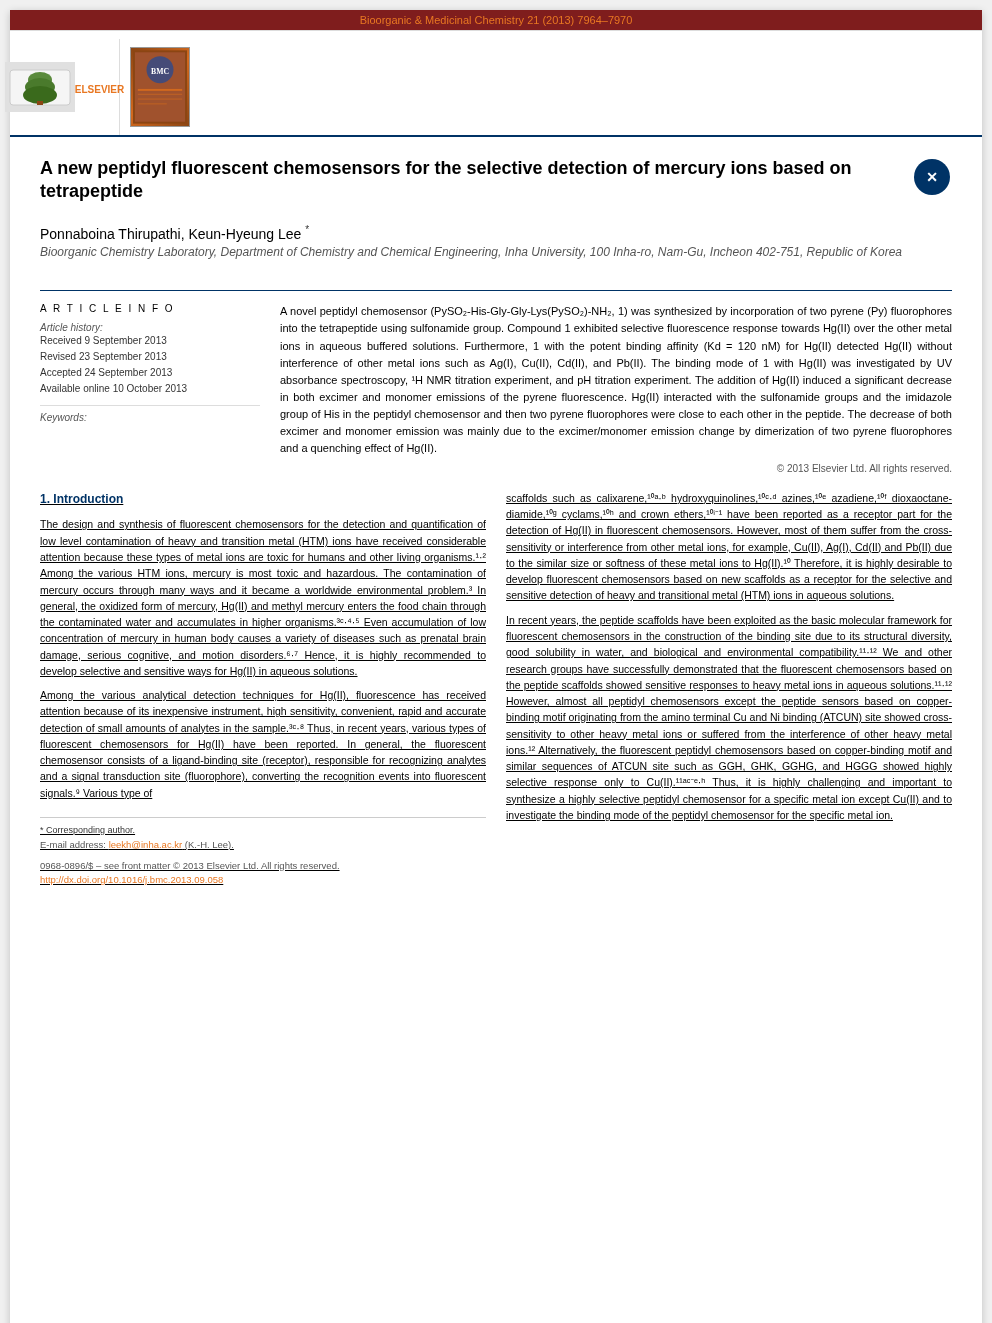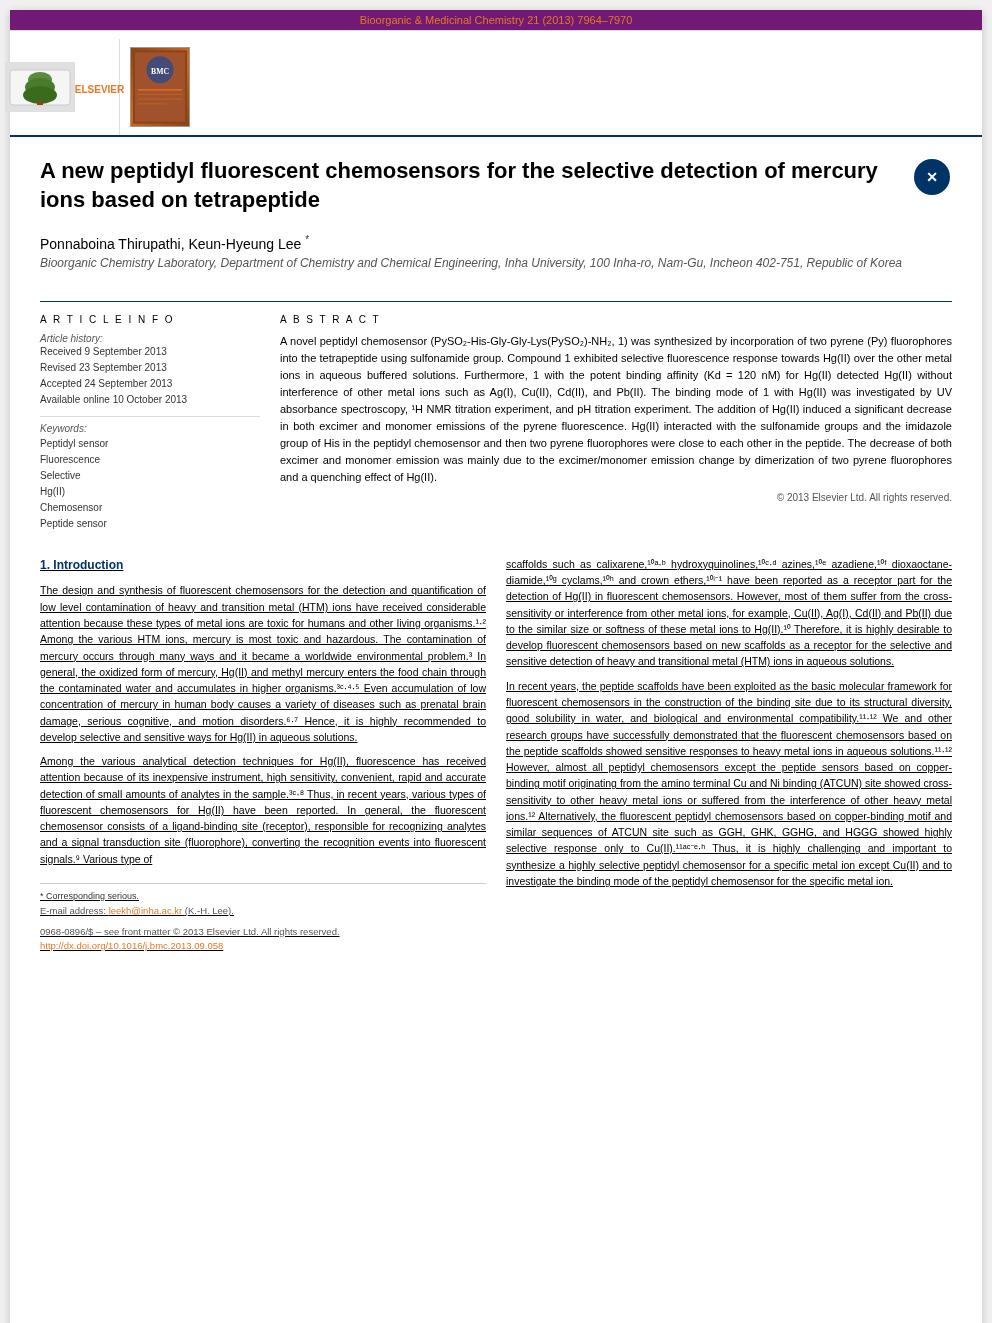--- a/index.html
+++ b/index.html
@@ -12,21 +12,21 @@
     }
     .page {
       width: 992px;
       min-height: 1323px;
       background: #fff;
       padding: 0;
       box-shadow: 0 2px 8px rgba(0,0,0,0.2);
     }
     
     .top-bar {
-      background: #701a75;
+      background: #7f1d1d;
       border-bottom: 1px solid #ddd;
       padding: 4px 20px;
       text-align: center;
       font-size: 11px;
       color: #e87722;
       font-family: Arial, sans-serif;
     }
     
     .journal-header {
       display: flex;
@@ -111,21 +111,21 @@
       color: #fff;
       text-align: center;
       padding: 2px;
     }
     
     .content {
       padding: 20px 30px;
     }
     
     .article-title {
-      font-size: 22px;
+      font-size: 18px;
       font-weight: bold;
       color: #000;
       margin-bottom: 10px;
       line-height: 1.3;
       font-family: Arial, sans-serif;
     }
     .crossmark {
       float: right;
       width: 40px;
       height: 40px;
@@ -348,48 +348,39 @@
             <div>Revised 23 September 2013</div>
             <div>Accepted 24 September 2013</div>
             <div>Available online 10 October 2013</div>
           </div>
         </div>
 
         <hr class="info-divider">
 
         <div class="info-block">
           <div class="keywords-title">Keywords:</div>
-          <div id="keywords-container">
-              <div class="keyword">Peptidyl sensor</div>
-              <div class="keyword">Fluorescence</div>
-              <div class="keyword">Selective</div>
-              <div class="keyword">Hg(II)</div>
-              <div class="keyword">Chemosensor</div>
-              <div class="keyword">Peptide sensor</div>
-            </div>
         </div>
       </div>
 
       <div class="abstract-col">
-        <div class="section-title">A B S T R A C T</div>
         <div class="abstract-text">A novel peptidyl chemosensor (PySO₂-His-Gly-Gly-Lys(PySO₂)-NH₂, 1) was synthesized by incorporation of two pyrene (Py) fluorophores into the tetrapeptide using sulfonamide group. Compound 1 exhibited selective fluorescence response towards Hg(II) over the other metal ions in aqueous buffered solutions. Furthermore, 1 with the potent binding affinity (Kd = 120 nM) for Hg(II) detected Hg(II) without interference of other metal ions such as Ag(I), Cu(II), Cd(II), and Pb(II). The binding mode of 1 with Hg(II) was investigated by UV absorbance spectroscopy, ¹H NMR titration experiment, and pH titration experiment. The addition of Hg(II) induced a significant decrease in both excimer and monomer emissions of the pyrene fluorescence. Hg(II) interacted with the sulfonamide groups and the imidazole group of His in the peptidyl chemosensor and then two pyrene fluorophores were close to each other in the peptide. The decrease of both excimer and monomer emission was mainly due to the excimer/monomer emission change by dimerization of two pyrene fluorophores and a quenching effect of Hg(II).</div>
         <div class="copyright">© 2013 Elsevier Ltd. All rights reserved.</div>
       </div>
 
     </div>
 
     <div class="article-body">
 
       <div class="body-col">
         <div class="body-section-title">1. Introduction</div>
         <div class="body-text">The design and synthesis of fluorescent chemosensors for the detection and quantification of low level contamination of heavy and transition metal (HTM) ions have received considerable attention because these types of metal ions are toxic for humans and other living organisms.¹·² Among the various HTM ions, mercury is most toxic and hazardous. The contamination of mercury occurs through many ways and it became a worldwide environmental problem.³ In general, the oxidized form of mercury, Hg(II) and methyl mercury enters the food chain through the contaminated water and accumulates in higher organisms.³ᶜ·⁴·⁵ Even accumulation of low concentration of mercury in human body causes a variety of diseases such as prenatal brain damage, serious cognitive, and motion disorders.⁶·⁷ Hence, it is highly recommended to develop selective and sensitive ways for Hg(II) in aqueous solutions.</div>
         <div class="body-text">Among the various analytical detection techniques for Hg(II), fluorescence has received attention because of its inexpensive instrument, high sensitivity, convenient, rapid and accurate detection of small amounts of analytes in the sample.³ᶜ·⁸ Thus, in recent years, various types of fluorescent chemosensors for Hg(II) have been reported. In general, the fluorescent chemosensor consists of a ligand-binding site (receptor), responsible for recognizing analytes and a signal transduction site (fluorophore), converting the recognition events into fluorescent signals.⁹ Various type of</div>
 
         <div class="footer">
-          <div class="footnote-star">* Corresponding serious.</div>
+          <div class="footnote-star">* Corresponding author.</div>
           <div>
             <span>E-mail address:</span>
             <a>leekh@inha.ac.kr</a>
             <span>(K.-H. Lee).</span>
           </div>
           <div style="margin-top:6px;">
             <span>0968-0896/$ – see front matter © 2013 Elsevier Ltd. All rights reserved.</span>
           </div>
           <div>
             <a style="color:#e87722;margin-top:16px;">http://dx.doi.org/10.1016/j.bmc.2013.09.058</a>

